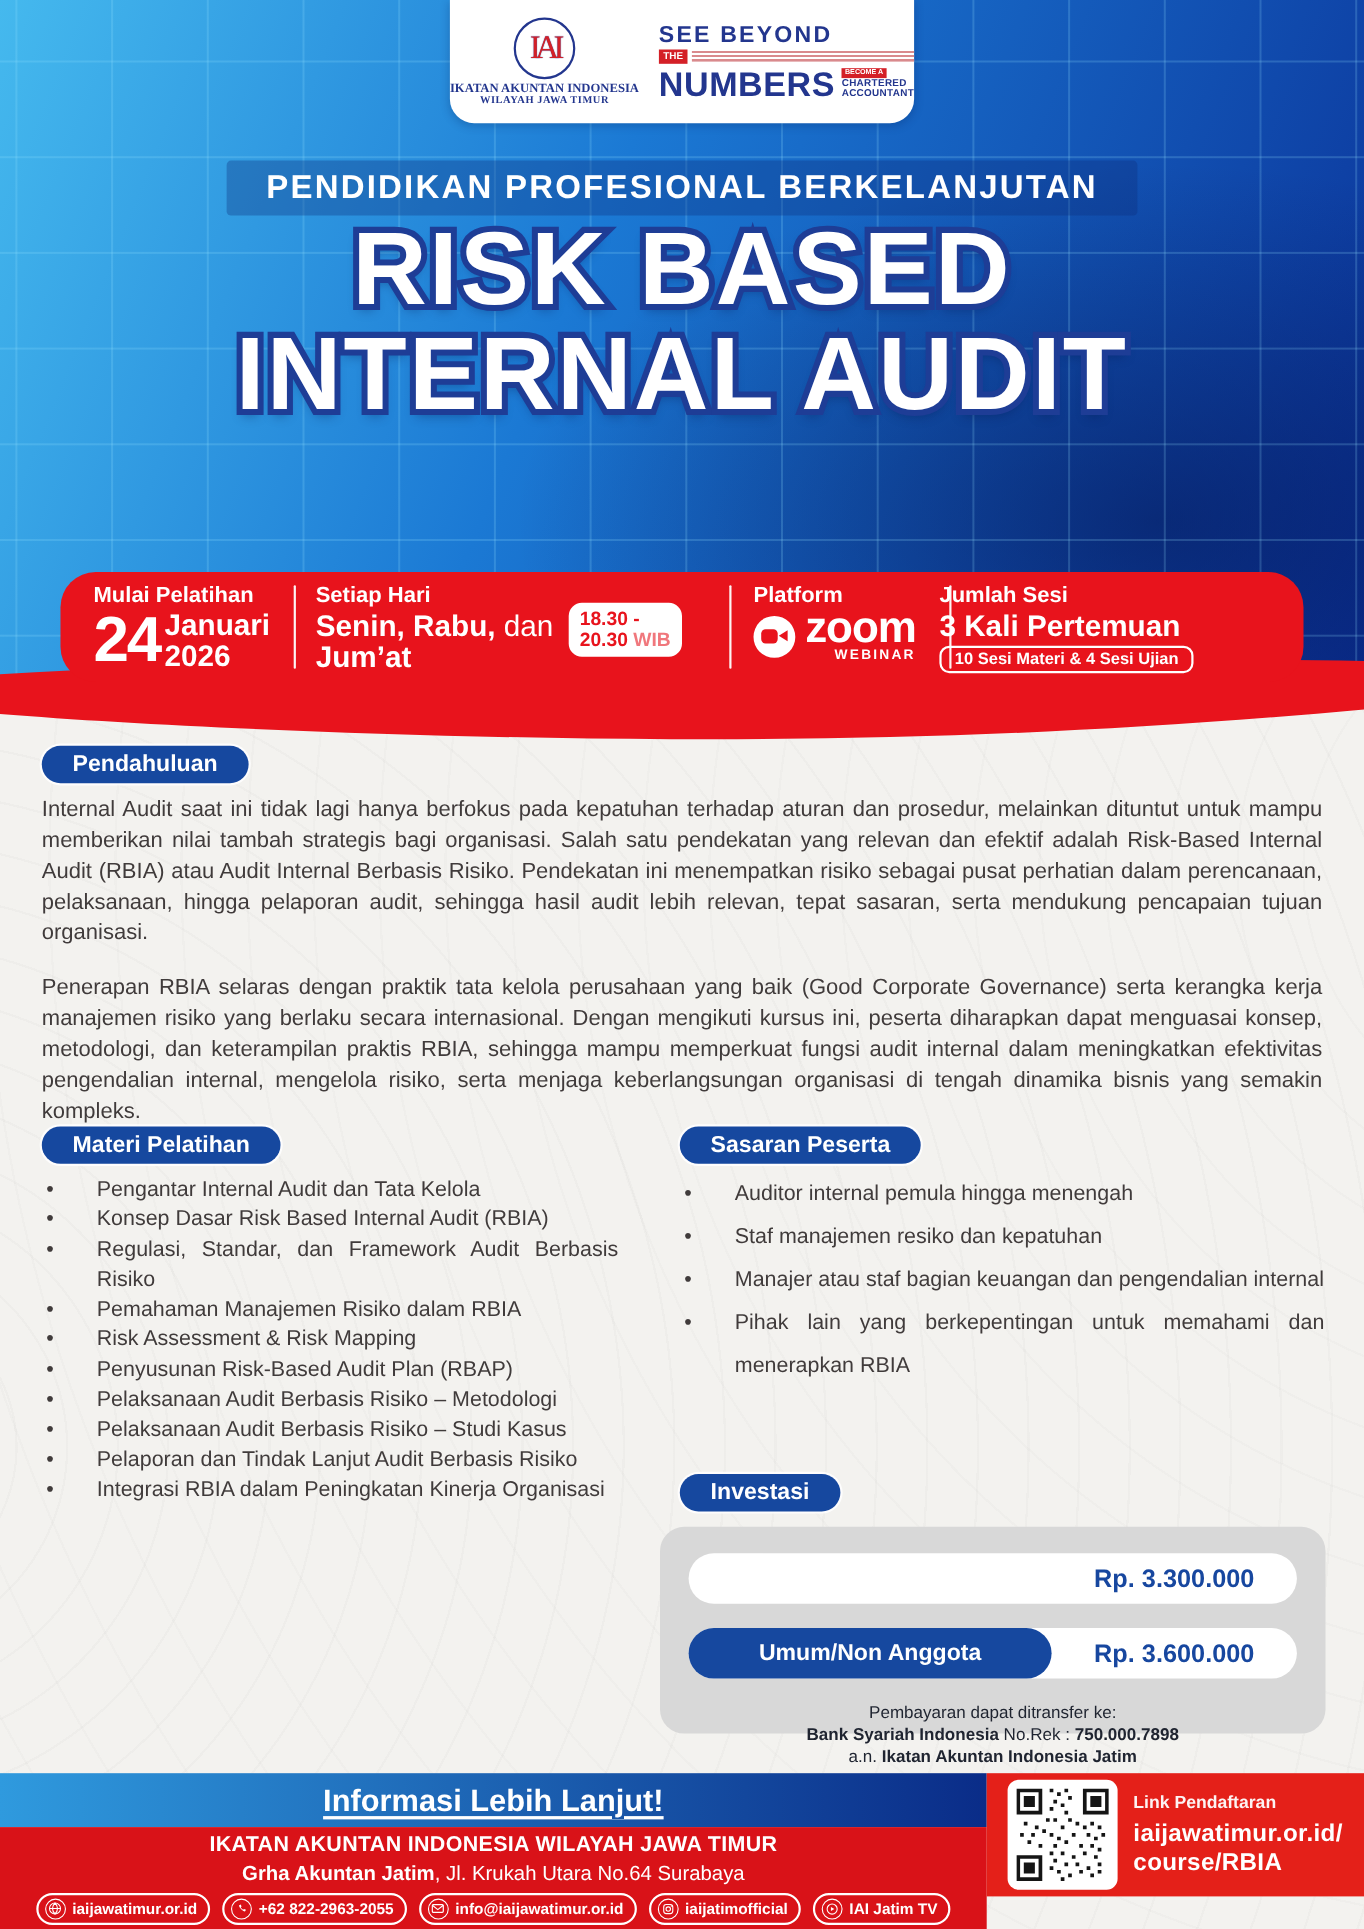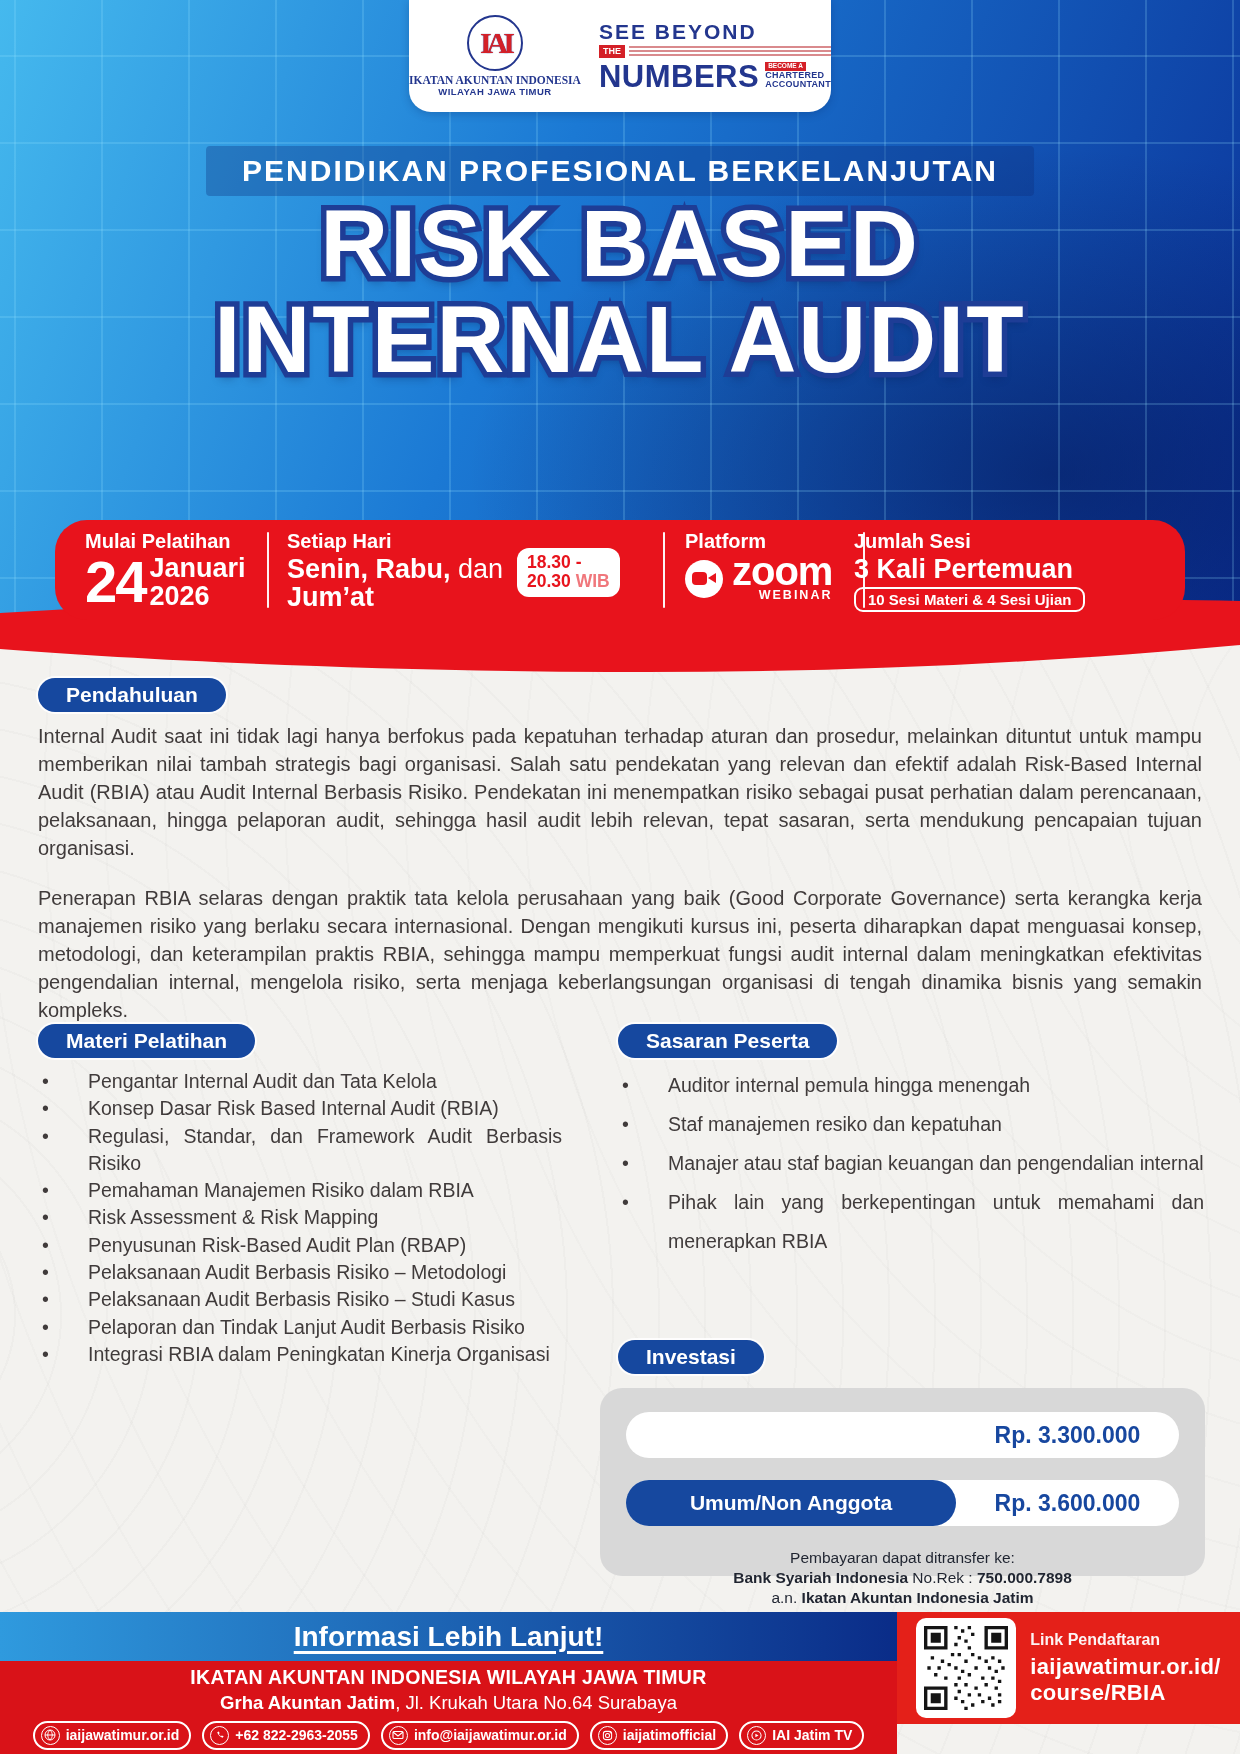--- a/index.html
+++ b/index.html
@@ -19,24 +19,24 @@
   .hero .grid{position:absolute;inset:0;
     background-image:linear-gradient(rgba(150,228,255,.20) 2px,transparent 2px),
                      linear-gradient(90deg,rgba(150,228,255,.20) 2px,transparent 2px);
     background-size:87px 87px;background-position:14px 55px;}
   .header-card{position:absolute;left:50%;transform:translateX(-50%);top:0;width:422px;height:112px;
     background:#fff;border-radius:0 0 22px 22px;display:flex;align-items:center;justify-content:center;
     gap:18px;z-index:3;box-shadow:0 2px 8px rgba(0,30,90,.25);}
   .logo-block{display:flex;flex-direction:column;align-items:center;}
   .logo-circle{width:56px;height:56px;border:2px solid #23368e;border-radius:50%;
     display:flex;align-items:center;justify-content:center;margin-bottom:3px;}
-  .logo-iai{font-family:"Liberation Serif",serif;font-weight:bold;font-size:30px;color:#d42027;
+  .logo-iai{font-family:"Liberation Serif",serif;font-weight:normal;font-size:30px;color:#d42027;
     letter-spacing:-5px;text-shadow:0 0 1px #23368e;}
   .logo-org{font-family:"Liberation Serif",serif;font-weight:bold;color:#23368e;font-size:11.5px;white-space:nowrap;}
-  .logo-region{font-family:Liberation Sans, sans-serif;font-weight:bold;color:#23368e;font-size:9.5px;letter-spacing:.5px;}
+  .logo-region{font-family:Liberation Serif, serif;font-weight:bold;color:#23368e;font-size:9.5px;letter-spacing:.5px;}
   .brand-block{display:flex;flex-direction:column;line-height:1;}
   .brand-see{color:#23368e;font-weight:bold;font-size:21px;letter-spacing:2px;}
   .brand-mid{display:flex;align-items:center;gap:4px;margin:3px 0;}
   .brand-the{background:#d42027;color:#fff;font-weight:bold;font-size:9px;padding:2px 4px;}
   .brand-strip{flex:1;height:10px;
     background:repeating-linear-gradient(180deg,#d98a8d 0 2px,transparent 2px 4px);min-width:120px;}
   .brand-numbers-row{display:flex;align-items:flex-end;gap:6px;}
   .brand-numbers{color:#23368e;font-weight:bold;font-size:31px;letter-spacing:.5px;}
   .brand-badge{display:flex;flex-direction:column;line-height:1.05;padding-bottom:2px;}
   .badge-become{background:#d42027;color:#fff;font-weight:bold;font-size:6.5px;padding:1px 3px;align-self:flex-start;}

